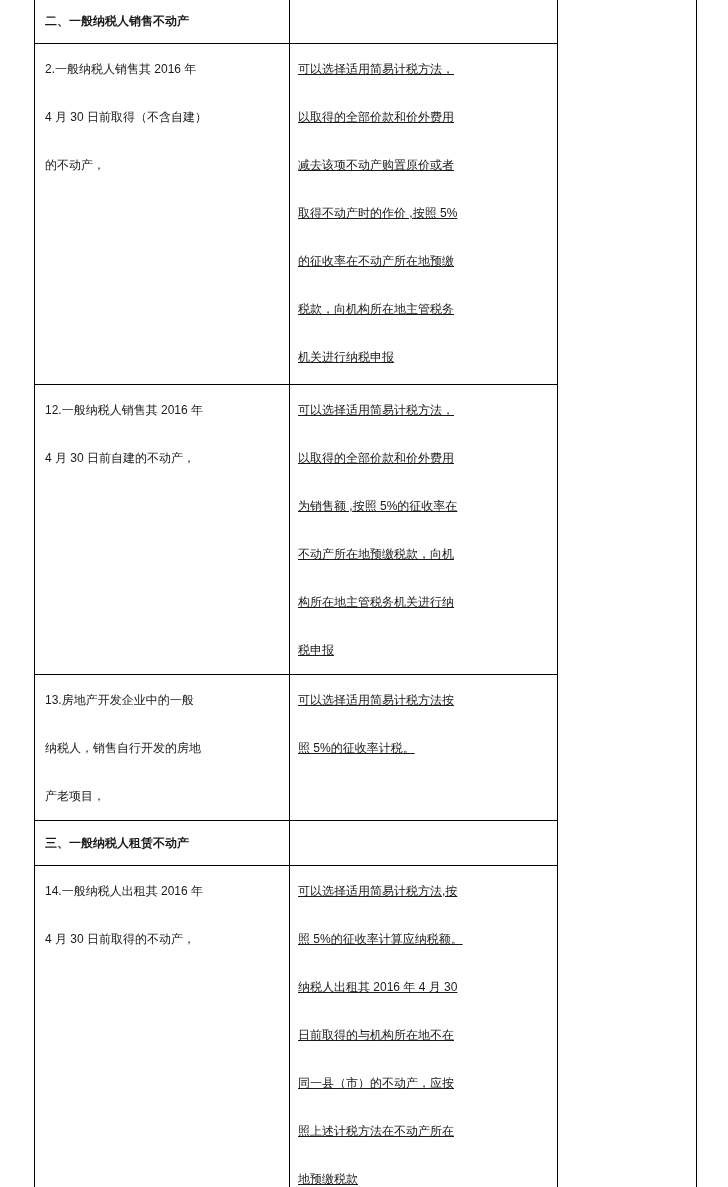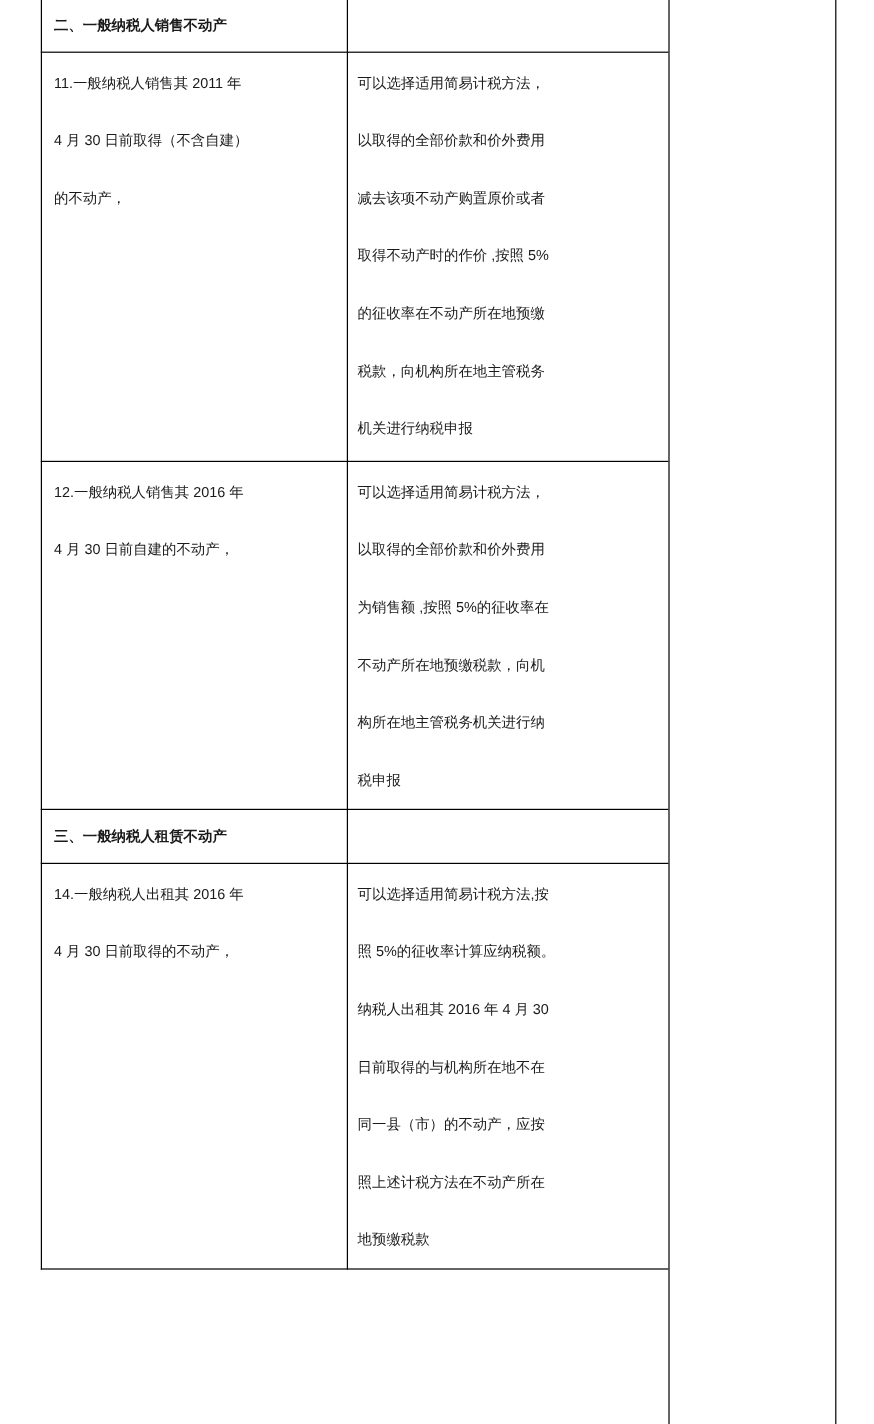--- a/index.html
+++ b/index.html
@@ -32,21 +32,21 @@
   }
   td.c1 { width: 254px; }
   td.c2 { width: 270px; }
   .txt {
     white-space: pre;
     font-size: 12px;
     line-height: 48px;
     color: #1a1a1a;
     padding: 1px 0 0 10px;
   }
-  td.c2 .txt { padding-left: 8px; }
+  td.c2 .txt { padding-left: 8px; text-decoration: underline; }
   tr.section .txt {
     line-height: 44px;
     padding-top: 0;
     font-weight: 600;
   }
   tr.r0 { height: 44px; }
   tr.r1 { height: 341px; }
   tr.r2 { height: 277px; padding-left: 40px; }
   tr.r3 { height: 141px; }
   tr.r4 { height: 42px; font-family: Liberation Serif, serif; }
@@ -72,21 +72,21 @@
         <tr class="r0 section">
       <td class="c1">
         <div class="txt">二、一般纳税人销售不动产</div>
       </td>
       <td class="c2">
         <div class="txt"></div>
       </td>
     </tr>
     <tr class="r1">
       <td class="c1">
-        <div class="txt">11.一般纳税人销售其 2011 年
+        <div class="txt">2.一般纳税人销售其 2016 年
 4 月 30 日前取得（不含自建）
 的不动产，</div>
       </td>
       <td class="c2">
         <div class="txt">可以选择适用简易计税方法，
 以取得的全部价款和价外费用
 减去该项不动产购置原价或者
 取得不动产时的作价 ,按照 5%
 的征收率在不动产所在地预缴
 税款，向机构所在地主管税务
@@ -98,20 +98,31 @@
         <div class="txt">12.一般纳税人销售其 2016 年
 4 月 30 日前自建的不动产，</div>
       </td>
       <td class="c2">
         <div class="txt">可以选择适用简易计税方法，
 以取得的全部价款和价外费用
 为销售额 ,按照 5%的征收率在
 不动产所在地预缴税款，向机
 构所在地主管税务机关进行纳
 税申报</div>
+      </td>
+    </tr>
+    <tr class="r3">
+      <td class="c1">
+        <div class="txt">13.房地产开发企业中的一般
+纳税人，销售自行开发的房地
+产老项目，</div>
+      </td>
+      <td class="c2">
+        <div class="txt">可以选择适用简易计税方法按
+照 5%的征收率计税。</div>
       </td>
     </tr>
     <tr class="r4 section">
       <td class="c1">
         <div class="txt">三、一般纳税人租赁不动产</div>
       </td>
       <td class="c2">
         <div class="txt"></div>
       </td>
     </tr>

